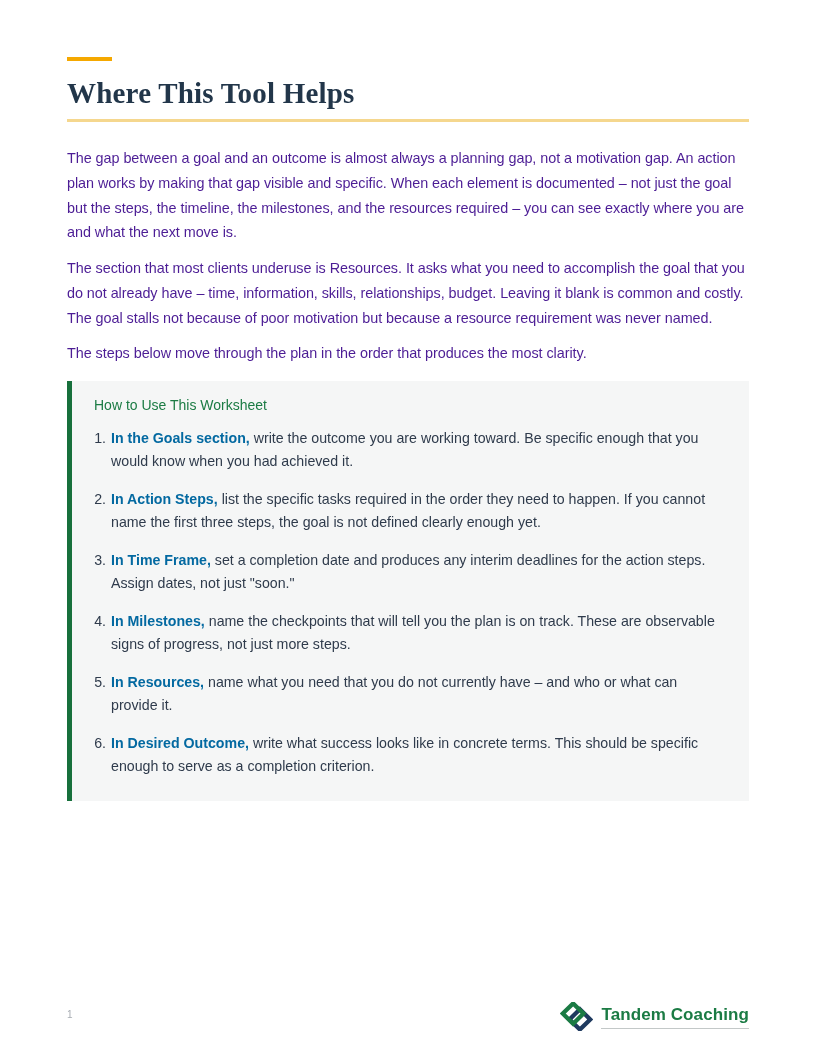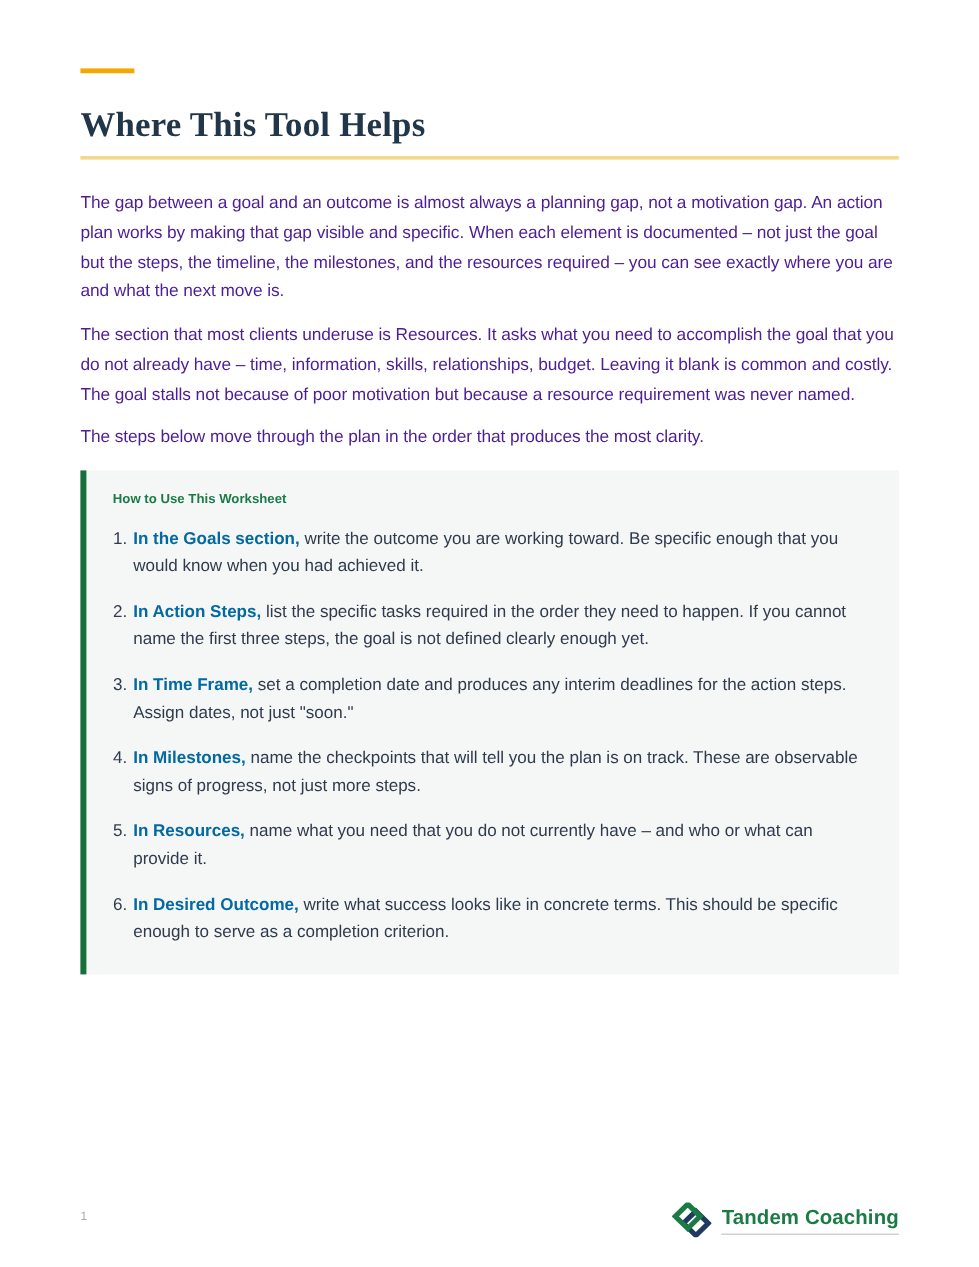--- a/index.html
+++ b/index.html
@@ -19,21 +19,21 @@
     right: 67px;
     top: 0;
   }
   .accent-bar {
     margin-top: 57px;
     width: 45px;
     height: 4px;
     background: #F5A800;
   }
   h1.page-title {
-    margin: 27px 0 0 0;
+    margin: 16px 0 0 0;
     font-family: "Liberation Serif", serif;
     font-weight: 700;
     font-size: 29px;
     line-height: 1.15;
     color: #22364A;
     letter-spacing: 0.2px;
   }
   .title-rule {
     margin-top: 9px;
     border: none;
@@ -48,22 +48,22 @@
     letter-spacing: -0.05px;
   }
   p.intro.first { margin-top: 24px; }
   .callout {
     margin-top: 15px;
     background: #F5F6F6;
     border-left: 5px solid #17703C;
     padding: 16px 24px 8px 17px;
   }
   .callout-title {
-    font-size: 11px;
-    font-weight: 700;
+    font-size: 14px;
+    font-weight: 400;
     color: #1B7B44;
     line-height: 17px;
     margin: 0 0 13px 5px;
   }
   ol.instruction-list {
     list-style: none;
     margin: 0;
     padding: 0;
   }
   ol.instruction-list li {

